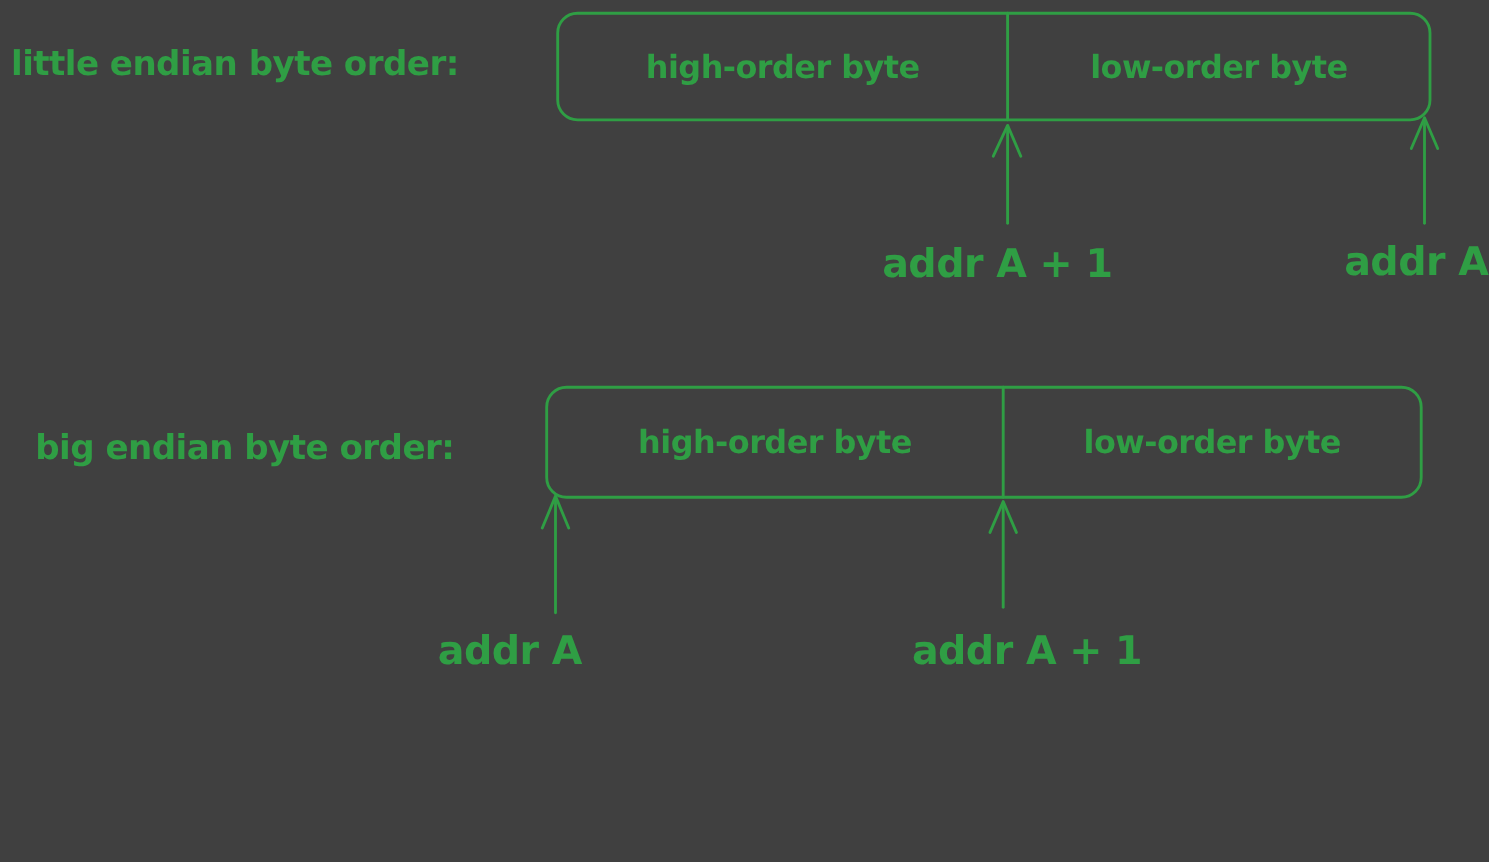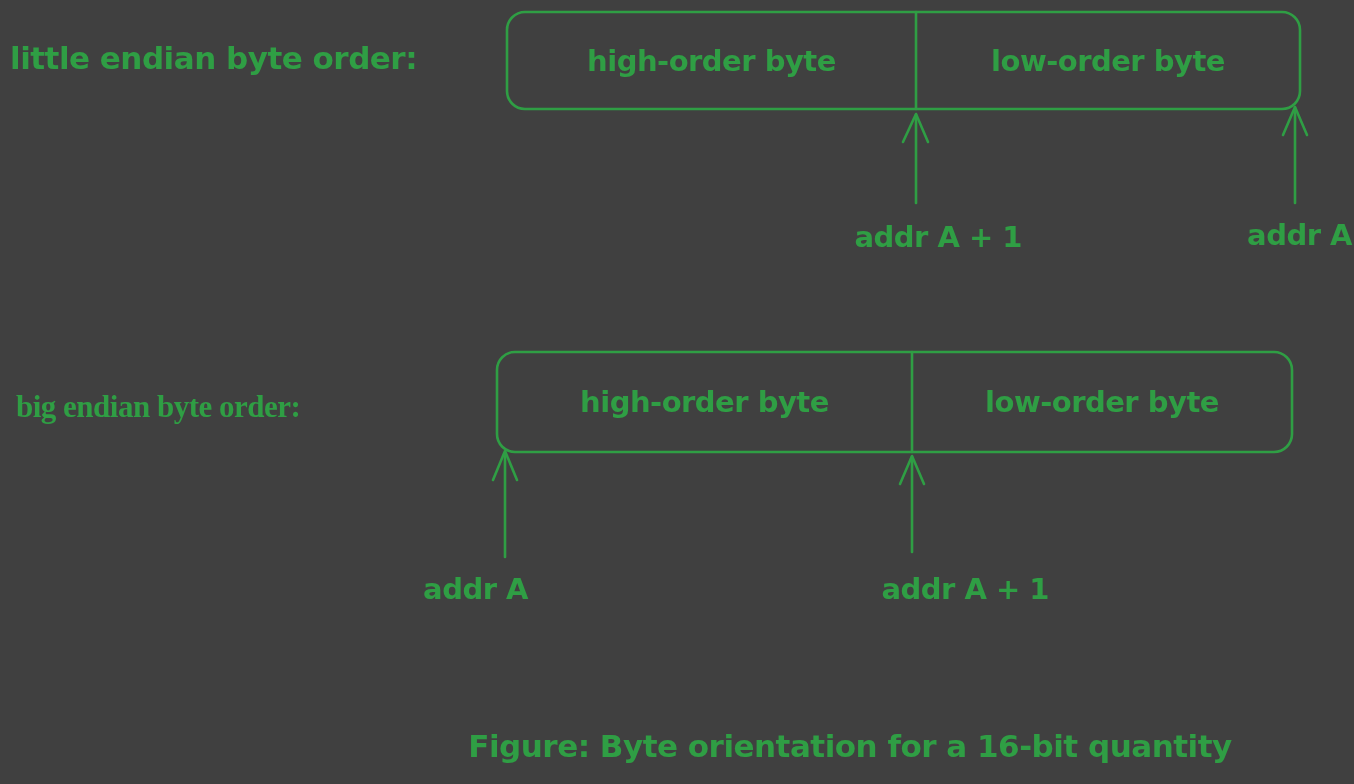--- a/index.html
+++ b/index.html
@@ -38,35 +38,35 @@
   }
   .side-label { font-size: 31px; }
   .cell-label {
     display: flex;
     align-items: center;
     justify-content: center;
     font-size: 29px;
     border-radius: 23px;
   }
   .addr-label {
-    font-size: 29px;
-    text-align: right;
+    font-size: 36px;
+    text-align: left;
   }
   .caption {
     font-size: 31px;
     text-align: center;
   }
   
   .le-label   { left: 10px;  top: 40px; }
   .le-cell-hi { left: 507px; top: 12px;  width: 409px; height: 97px; }
   .le-cell-lo { left: 916px; top: 12px;  width: 384px; height: 97px; }
   .le-addr-mid   { left: 802px;  top: 220px; width: 220px; }
   .le-addr-right { left: 1222px; top: 218px; width: 130px; }
   
-  .be-label   { left: 16px;  top: 389px; font-family: Liberation Serif, serif; }
+  .be-label   { left: 32px;  top: 389px; }
   .be-cell-hi { left: 497px; top: 352px; width: 415px; height: 100px; }
   .be-cell-lo { left: 912px; top: 352px; width: 380px; height: 100px; }
   .be-addr-left { left: 398px; top: 572px; width: 130px; }
   .be-addr-mid  { left: 829px; top: 572px; width: 220px; }
   
   .fig-caption { left: 450px; top: 728px; width: 800px; }
 </style>
 </head>
 <body>
 
@@ -108,15 +108,14 @@
   <div class="txt cell-label le-cell-lo">low-order byte</div>
   <div class="txt addr-label le-addr-mid">addr A + 1</div>
   <div class="txt addr-label le-addr-right">addr A</div>
 
   <div class="txt side-label be-label">big endian byte order:</div>
   <div class="txt cell-label be-cell-hi">high-order byte</div>
   <div class="txt cell-label be-cell-lo">low-order byte</div>
   <div class="txt addr-label be-addr-left">addr A</div>
   <div class="txt addr-label be-addr-mid">addr A + 1</div>
 
-  <div class="txt caption fig-caption">Figure: Byte orientation for a 16-bit quantity</div>
 
 </div>
 
 </body></html>

